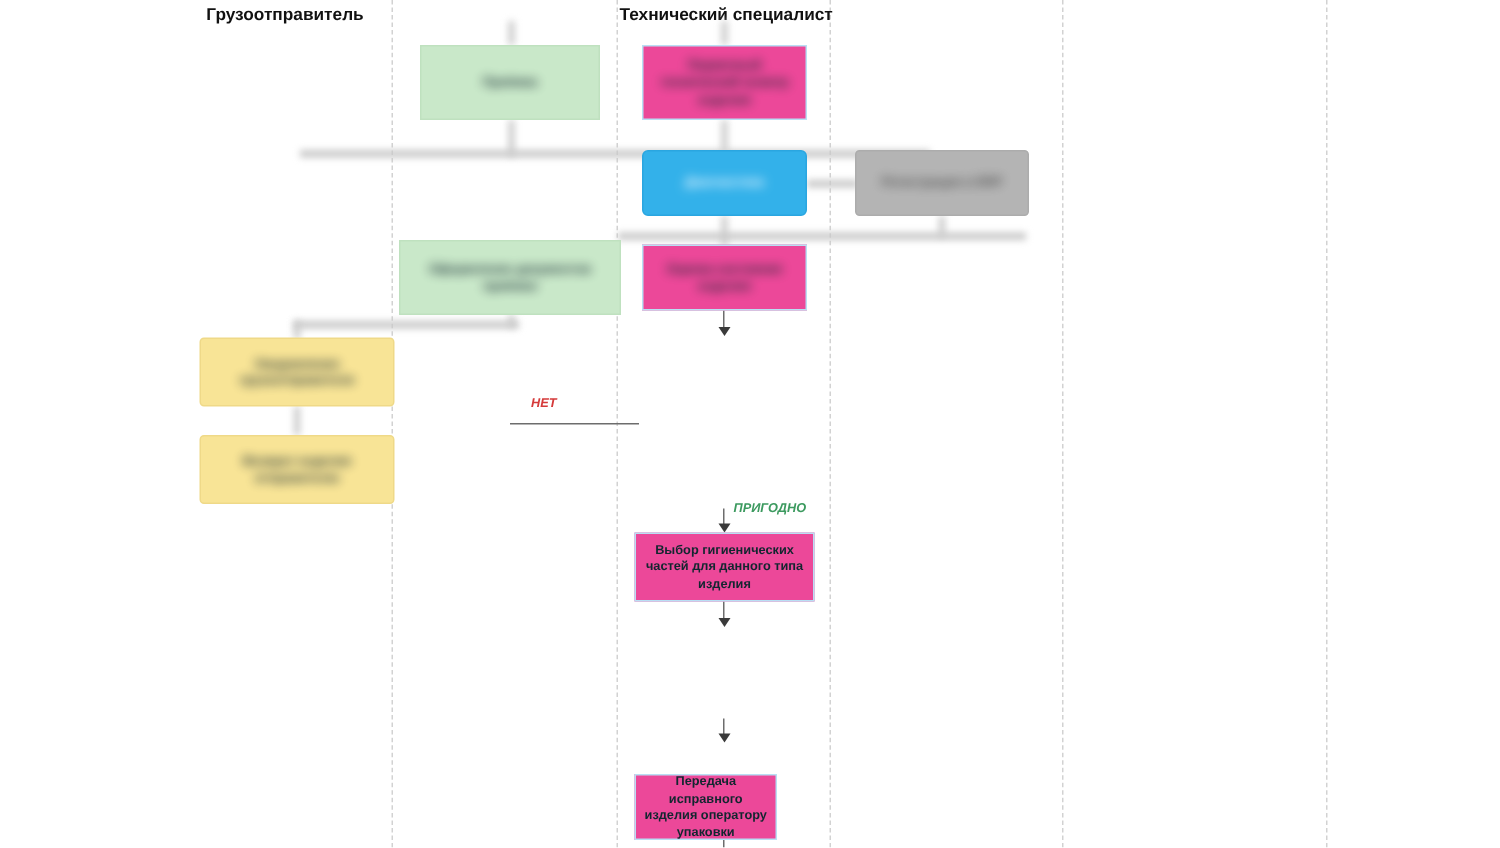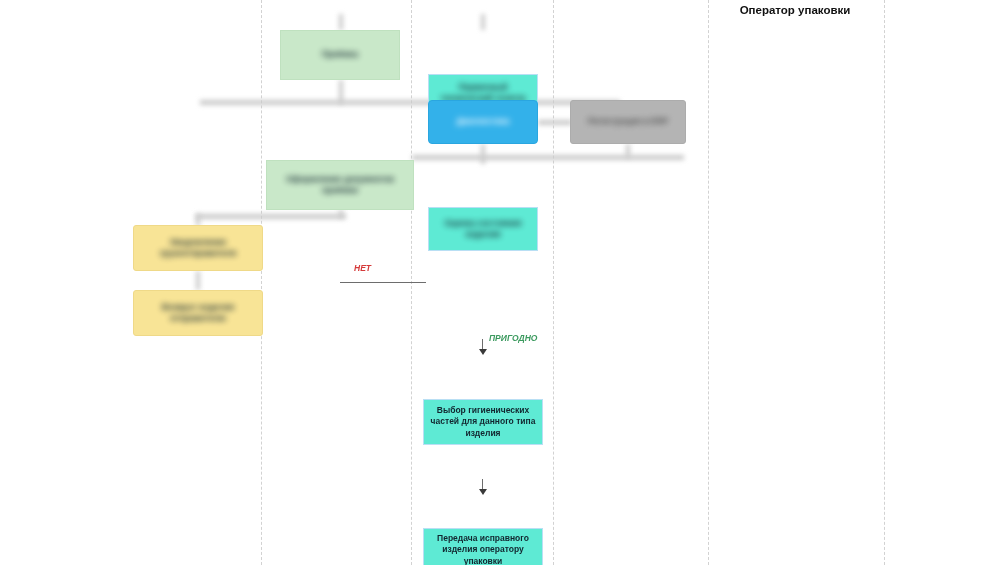--- a/index.html
+++ b/index.html
@@ -32,21 +32,21 @@
     position:absolute;
     box-sizing:border-box;
     display:flex;align-items:center;justify-content:center;
     text-align:center;
     font-size:8.5px;font-weight:bold;line-height:1.35;
     color:#12262f;
     padding:3px 5px;
   }
   .node span{display:block;width:100%;}
 
-  .n-blue   {background:#5eead4;border:1px solid #b9dff4;margin-top:44px;}
+  .n-blue   {background:#ec4899;border:1px solid #b9dff4;}
   .n-blue-strong{background:#33b1ea;border:1px solid #2aa6e0;border-radius:4px;color:#ffffff;}
   .n-green  {background:#c9e8c9;border:1px solid #bfe1bf;}
   .n-yellow {background:#f8e496;border:1px solid #efd988;border-radius:3px;}
   .n-gray   {background:#b4b4b4;border:1px solid #acacac;border-radius:3px;color:#4a4a4a;}
 
   
   .blurred > span{
     filter:blur(3.4px);
     -webkit-filter:blur(3.4px);
     opacity:.92;
@@ -97,21 +97,22 @@
 <body>
 
 <div id="canvas">
 
   <div class="lane-divider" style="left:261px"></div>
   <div class="lane-divider" style="left:411px"></div>
   <div class="lane-divider" style="left:553px"></div>
   <div class="lane-divider" style="left:708px"></div>
   <div class="lane-divider" style="left:884px"></div>
 
-  <div class="lane-header" style="left:710px;width:170px">Оператор упаковки</div>
+  <div class="lane-header" style="left:120px;width:140px">Грузоотправитель</div>
+  <div class="lane-header" style="left:413px;width:140px">Технический специалист</div>
 
   <div class="conn conn-v conn-soft blur-soft" style="left:339px;top:14px;height:16px;width:4px"></div>
 
   <div class="conn conn-v conn-soft blur-soft" style="left:481px;top:14px;height:16px;width:4px"></div>
 
   <div class="conn conn-v conn-soft blur-soft" style="left:339px;top:80px;height:24px;width:4px"></div>
   <div class="conn conn-h conn-soft blur-soft" style="left:200px;top:100px;width:420px;height:5px"></div>
 
   <div class="conn conn-v conn-soft blur-soft" style="left:481px;top:80px;height:22px;width:4px"></div>
 
@@ -176,20 +177,20 @@
   <div class="node n-yellow blurred" style="left:133px;top:290px;width:130px;height:46px">
     <span>Возврат изделия отправителю</span>
   </div>
 
 
   <div class="node n-blue" style="left:423px;top:355px;width:120px;height:46px">
     <span>Выбор гигиенических частей для данного типа изделия</span>
   </div>
 
 
-  <div class="node n-blue" style="left:423px;top:484px;width:120px;height:44px">
+  <div class="node n-blue" style="left:423px;top:516px;width:95px;height:44px">
     <span>Передача исправного изделия оператору упаковки</span>
   </div>
 
   <div class="edge-label lbl-no" style="left:354px;top:263px">НЕТ</div>
   <div class="edge-label lbl-yes" style="left:489px;top:333px">ПРИГОДНО</div>
 
 </div>
 
 </body></html>

